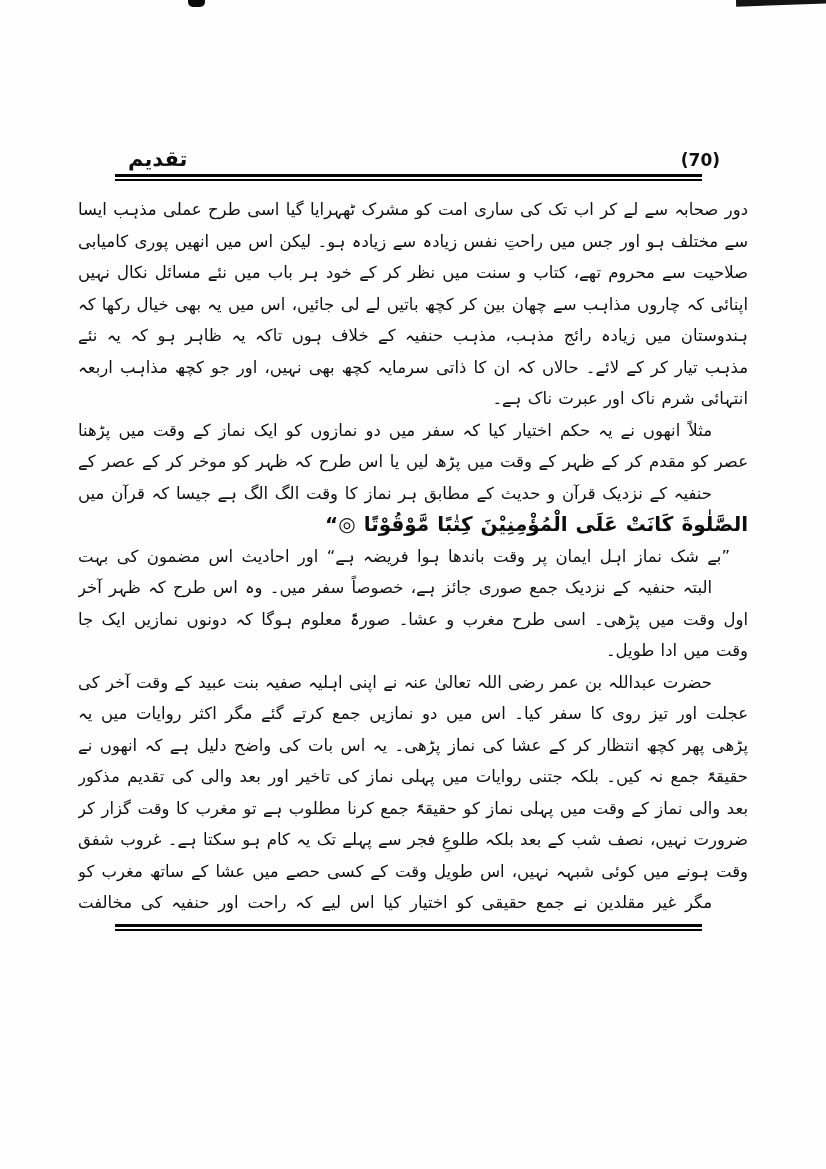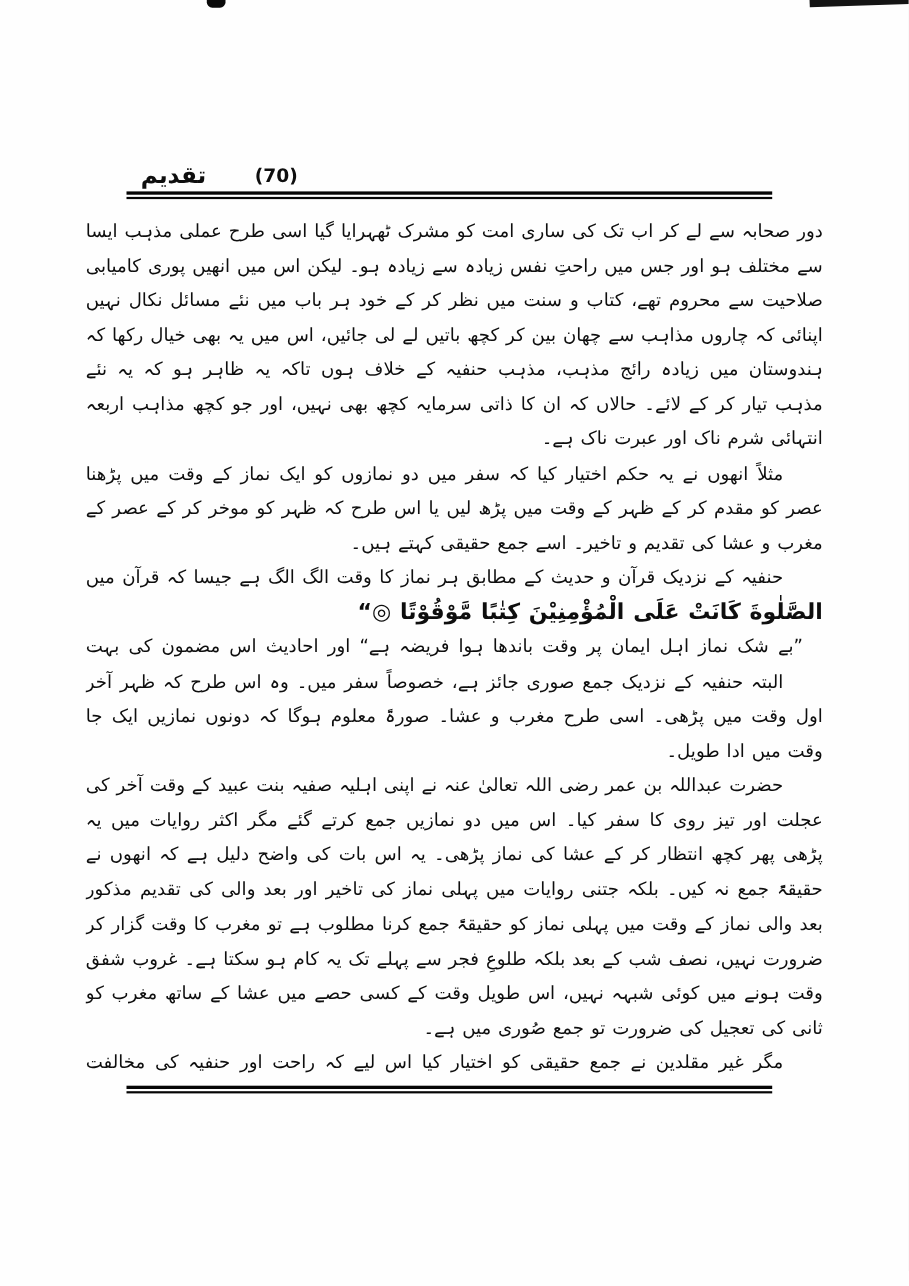--- a/index.html
+++ b/index.html
@@ -18,21 +18,21 @@
   }
   .inner{
     position:absolute;
     left:78px;
     top:146px;
     width:670px;
   }
   .hdr-row{
     display:flex;
     flex-direction:row-reverse;
-    justify-content:flex-start;
+    justify-content:space-between;
     align-items:flex-end;
     padding:0 28px 2px 50px;
     direction:rtl;
     gap:44px;
   }
   .hdr-title{
     font-size:21px;
     font-weight:700;
     line-height:26px;
     direction:rtl;
@@ -117,34 +117,32 @@
     <div class="body-text">
         <div class="ln justify" dir="rtl">دور صحابہ سے لے کر اب تک کی ساری امت کو مشرک ٹھہرایا گیا اسی طرح عملی مذہب ایسا تشکیل پائے جو مذاہب ائمہ</div>
         <div class="ln justify" dir="rtl">سے مختلف ہو اور جس میں راحتِ نفس زیادہ سے زیادہ ہو۔ لیکن اس میں انھیں پوری کامیابی نہ ملی، اس لیے کہ اجتہاد کی</div>
         <div class="ln justify" dir="rtl">صلاحیت سے محروم تھے، کتاب و سنت میں نظر کر کے خود ہر باب میں نئے مسائل نکال نہیں سکتے تھے، اس لیے یہ راہ</div>
         <div class="ln justify" dir="rtl">اپنائی کہ چاروں مذاہب سے چھان بین کر کچھ باتیں لے لی جائیں، اس میں یہ بھی خیال رکھا کہ جو مسائل اپنائے جائیں وہ</div>
         <div class="ln justify" dir="rtl">ہندوستان میں زیادہ رائج مذہب، مذہب حنفیہ کے خلاف ہوں تاکہ یہ ظاہر ہو کہ یہ نئے مجتہدین اپنی سعی بلیغ سے ایک نیا</div>
         <div class="ln justify" dir="rtl">مذہب تیار کر کے لائے۔ حالاں کہ ان کا ذاتی سرمایہ کچھ بھی نہیں، اور جو کچھ مذاہب اربعہ سے الگ تھلگ سرمایہ ہے وہ</div>
         <div class="ln end" dir="rtl">انتہائی شرم ناک اور عبرت ناک ہے۔</div>
         <div class="ln justify ind" dir="rtl">مثلاً انھوں نے یہ حکم اختیار کیا کہ سفر میں دو نمازوں کو ایک نماز کے وقت میں پڑھنا جائز ہے خواہ اس طرح کہ</div>
         <div class="ln justify" dir="rtl">عصر کو مقدم کر کے ظہر کے وقت میں پڑھ لیں یا اس طرح کہ ظہر کو موخر کر کے عصر کے وقت میں پڑھیں۔ اسی طرح</div>
-        <div class="ln end" dir="rtl">مغرب و عشا کی تقدیم و تاخیر۔ اسے جمع حقیقی کہتے ہیں۔</div>
         <div class="ln justify ind" dir="rtl">حنفیہ کے نزدیک قرآن و حدیث کے مطابق ہر نماز کا وقت الگ الگ ہے جیسا کہ قرآن میں ارشاد ہے: ”اِنَّ</div>
         <div class="ln arabic" dir="rtl">الصَّلٰوةَ كَانَتْ عَلَى الْمُؤْمِنِيْنَ كِتٰبًا مَّوْقُوْتًا ◎“</div>
         <div class="ln justify quote" dir="rtl">”بے شک نماز اہل ایمان پر وقت باندھا ہوا فریضہ ہے“ اور احادیث اس مضمون کی بہت ہیں۔</div>
         <div class="ln justify ind" dir="rtl">البتہ حنفیہ کے نزدیک جمع صوری جائز ہے، خصوصاً سفر میں۔ وہ اس طرح کہ ظہر آخر وقت میں پڑھی اور عصر</div>
         <div class="ln justify" dir="rtl">اول وقت میں پڑھی۔ اسی طرح مغرب و عشا۔ صورۃً معلوم ہوگا کہ دونوں نمازیں ایک جا پڑھی گئیں اور حقیقۃً ہر نماز اپنے</div>
         <div class="ln end" dir="rtl">وقت میں ادا طویل۔</div>
         <div class="ln justify ind" dir="rtl">حضرت عبداللہ بن عمر رضی اللہ تعالیٰ عنہ نے اپنی اہلیہ صفیہ بنت عبید کے وقت آخر کی خبر پائی اور دُور تھے تو بڑی</div>
         <div class="ln justify" dir="rtl">عجلت اور تیز روی کا سفر کیا۔ اس میں دو نمازیں جمع کرتے گئے مگر اکثر روایات میں یہ صراحت ہے کہ مغرب آخر وقت میں</div>
         <div class="ln justify" dir="rtl">پڑھی پھر کچھ انتظار کر کے عشا کی نماز پڑھی۔ یہ اس بات کی واضح دلیل ہے کہ انھوں نے صرف صورۃً دونوں نمازیں جمع کیں،</div>
         <div class="ln justify" dir="rtl">حقیقۃً جمع نہ کیں۔ بلکہ جتنی روایات میں پہلی نماز کی تاخیر اور بعد والی کی تقدیم مذکور ہے ان کا مفاد یہی ہے۔ اس لیے کہ جب</div>
         <div class="ln justify" dir="rtl">بعد والی نماز کے وقت میں پہلی نماز کو حقیقۃً جمع کرنا مطلوب ہے تو مغرب کا وقت گزار کر فوراً مغرب و عشا پڑھنے کی کوئی</div>
         <div class="ln justify" dir="rtl">ضرورت نہیں، نصف شب کے بعد بلکہ طلوعِ فجر سے پہلے تک یہ کام ہو سکتا ہے۔ غروب شفق سے طلوعِ فجر تک عشا کا</div>
         <div class="ln justify" dir="rtl">وقت ہونے میں کوئی شبہہ نہیں، اس طویل وقت کے کسی حصے میں عشا کے ساتھ مغرب کو جمع کر سکتے ہیں، اول کی تاخیر اور</div>
-        <div class="ln end" dir="rtl">ثانی کی تعجیل کی ضرورت تو جمع صُوری میں ہے۔</div>
         <div class="ln justify ind" dir="rtl">مگر غیر مقلدین نے جمع حقیقی کو اختیار کیا اس لیے کہ راحت اور حنفیہ کی مخالفت دونوں اس میں جمع ہیں۔ اب</div>
       </div>
 
     <div class="dbl-rule ftr-rule"></div>
 
   </div>
 </div>
 
 </body></html>

